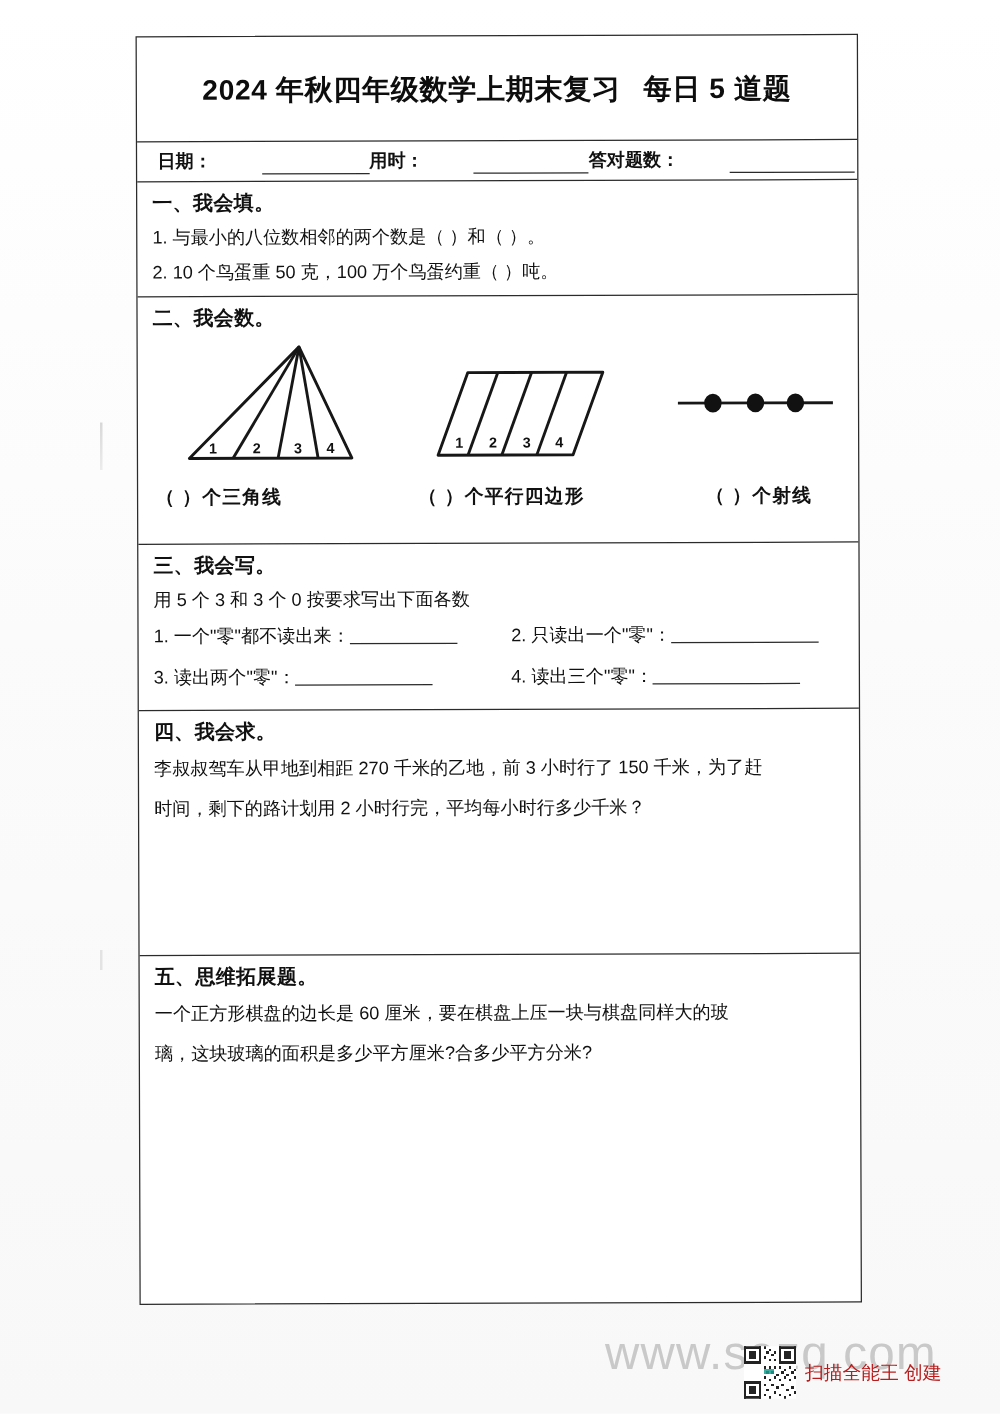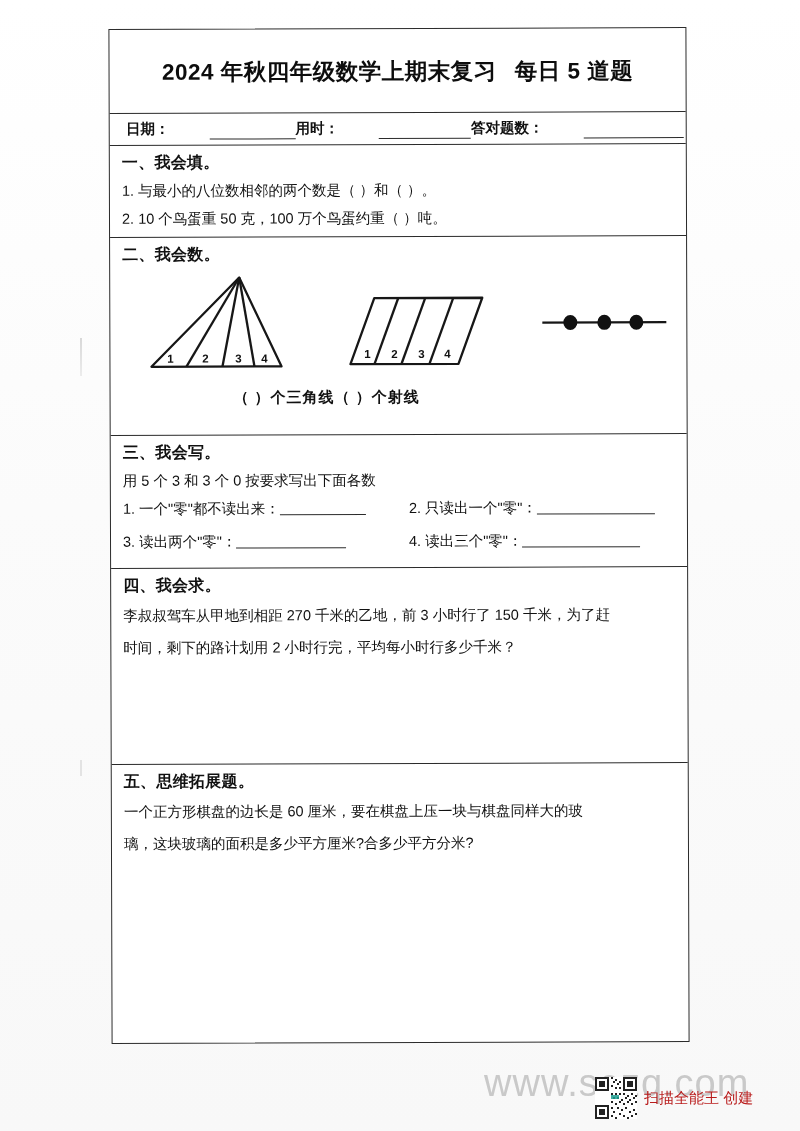--- a/index.html
+++ b/index.html
@@ -58,21 +58,21 @@
 
   
   .figures{position:relative;height:112px;margin-top:2px;}
   .fig{position:absolute;}
   .fig-tri{left:36px;top:0px;}
   .fig-par{left:238px;top:22px;}
   .fig-ray{left:430px;top:40px;}
 
   .fig-labels{display:flex;font-size:15px;font-weight:bold;padding-left:14px;margin-top:6px;}
   .fl{white-space:nowrap;}
-  .fl.a{width:210px;text-align:right;}
+  .fl.a{width:210px;}
   .fl.b{width:230px;}
   .fl.c{width:auto;}
   .paren{letter-spacing:1px;}
 
   
   .two-col{display:flex;padding-left:12px;font-size:14.5px;}
   .two-col .c1{width:286px;white-space:nowrap;}
   .two-col .c2{white-space:nowrap;}
   .ansline{display:inline-block;border-bottom:1.4px solid #2b2b2b;height:14px;vertical-align:-2px;}
   .ansline.s{width:86px;}
@@ -183,20 +183,21 @@
             <line x1="2" y1="13" x2="126" y2="13" stroke="#171717" stroke-width="2.3"></line>
             <ellipse cx="30" cy="13" rx="7" ry="7.5" fill="#111"></ellipse>
             <ellipse cx="64" cy="13" rx="7" ry="7.5" fill="#111"></ellipse>
             <ellipse cx="96" cy="13" rx="7" ry="7.5" fill="#111"></ellipse>
           </svg>
         </div>
       </div>
 
       <div class="fig-labels">
         <div class="fl a paren">（      ）个三角线</div>
+        <div class="fl b paren">（      ）个平行四边形</div>
         <div class="fl c paren">（      ）个射线</div>
       </div>
     </div>
 
     <div class="row sec3">
       <div class="sec-head">三、我会写。</div>
       <div class="q">用 5 个 3 和 3 个 0 按要求写出下面各数</div>
       <div class="two-col" style="margin-top:5px;">
         <div class="c1"><span>1. 一个"零"都不读出来：</span><span class="ansline s"></span></div>
         <div class="c2"><span>2. 只读出一个"零"：</span><span class="ansline l"></span></div>

